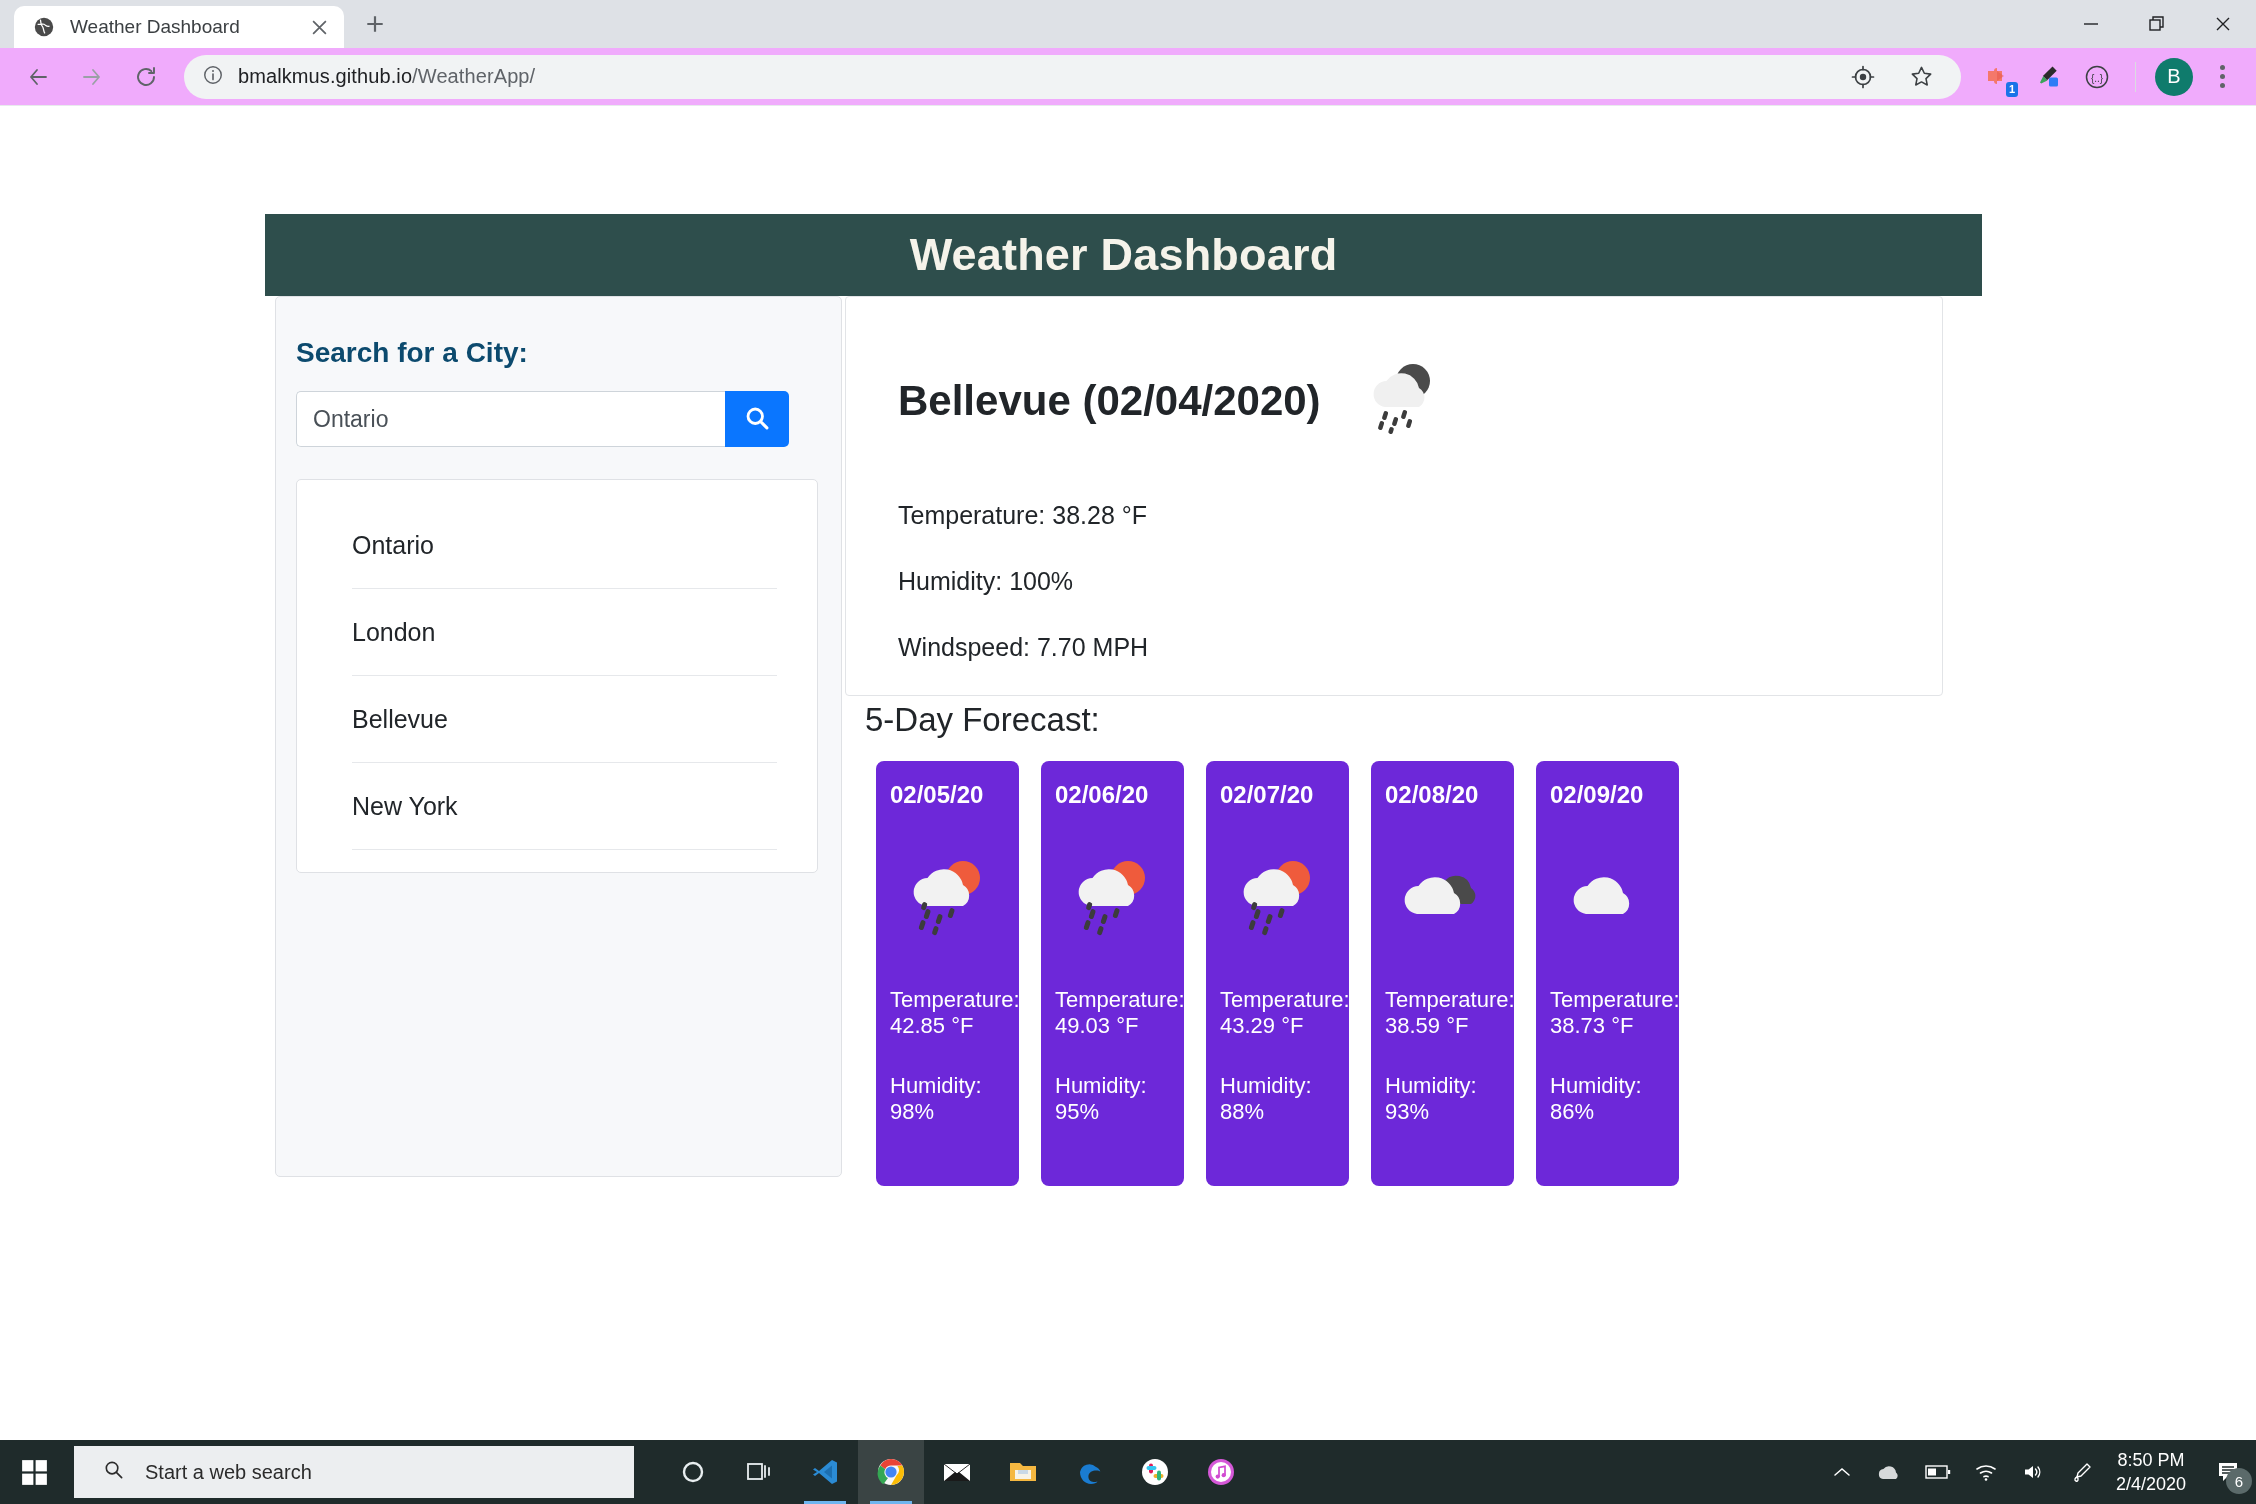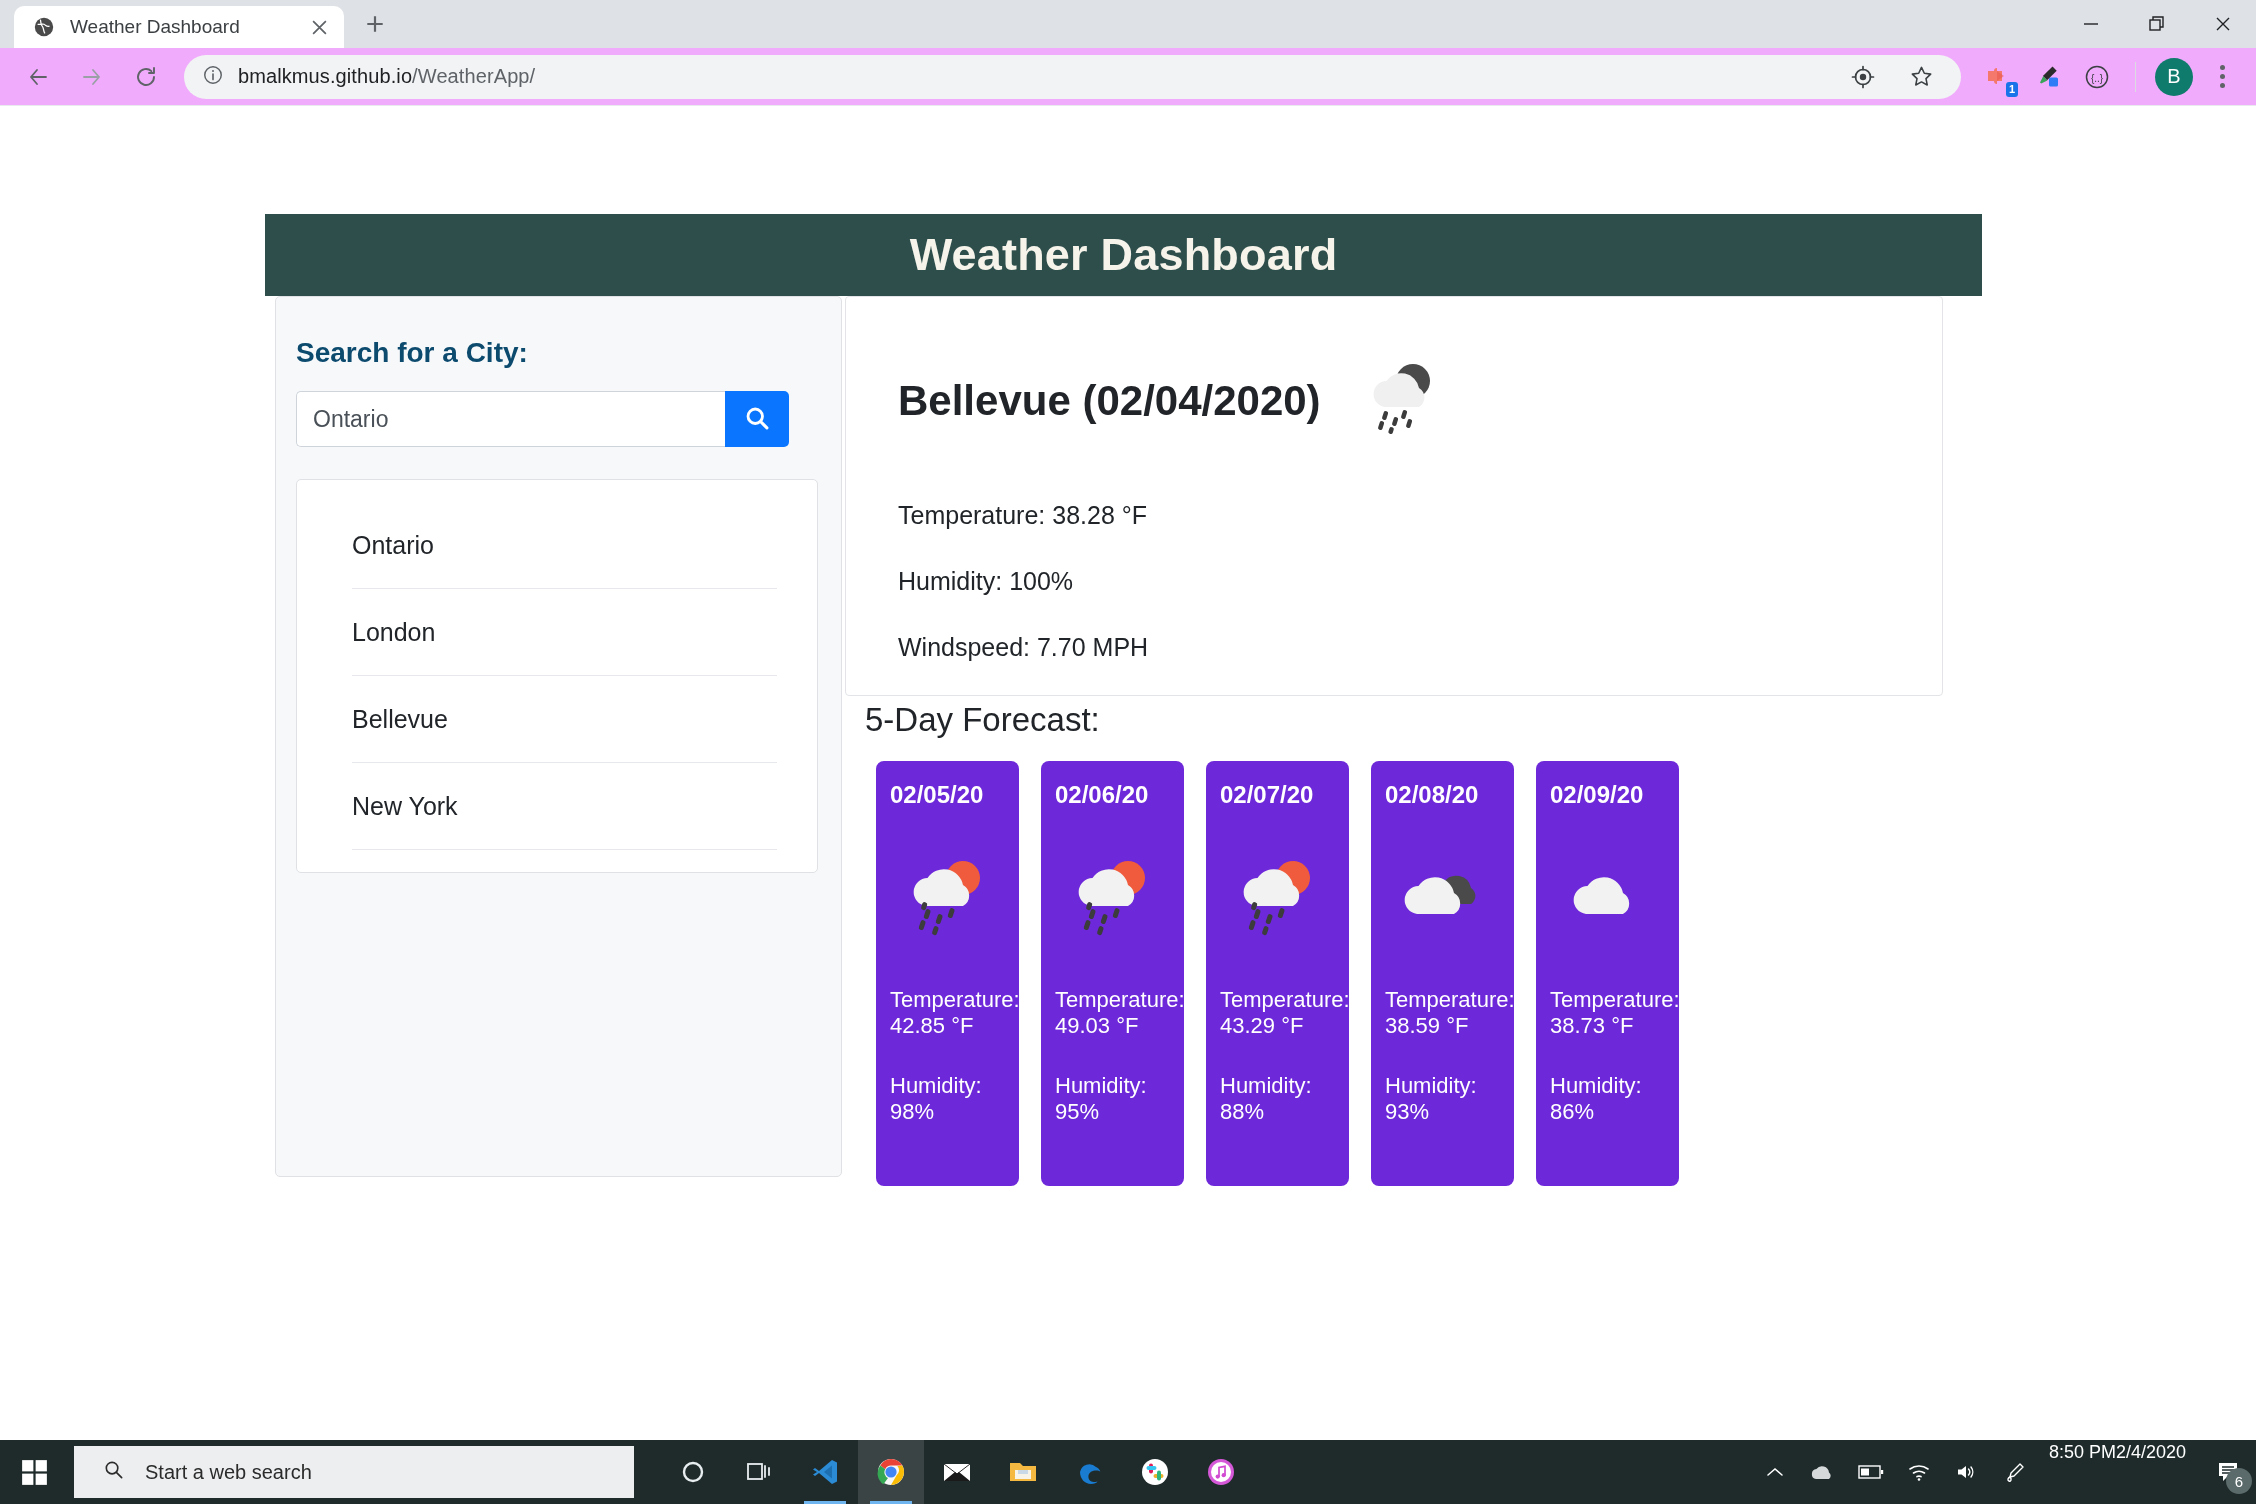--- a/index.html
+++ b/index.html
@@ -139,21 +139,21 @@
     width: 66px; height: 64px; display:flex; align-items:center; justify-content:center; position: relative;
   }
   .tb-app.active { background: rgba(255,255,255,.12); }
   .tb-app.running::after {
     content:''; position:absolute; bottom:0; left:12px; right:12px; height:3px; background:#6fb5ef;
   }
   .tray { position: absolute; right: 0; top: 0; height: 64px; display: flex; align-items: center; gap: 0; }
   .tray-i { width: 48px; height: 64px; display:flex; align-items:center; justify-content:center; }
   .clock {
     color: #fff; font-size: 18px; line-height: 1.35; text-align: center;
-    padding: 0 16px 0 10px; display:flex; flex-direction:row; justify-content:center; height:64px;
+    padding: 0 16px 0 10px; display:flex; flex-direction:column; justify-content:center; height:64px;
   }
   .notif { width: 54px; height: 64px; display:flex; align-items:center; justify-content:center; position: relative; }
   .notif-badge {
     position: absolute; right: 4px; bottom: 10px;
     width: 26px; height: 26px; border-radius: 50%; background: #5b6a6a; color: #fff;
     font-size: 15px; display:flex; align-items:center; justify-content:center;
   }
 </style>
 </head>
 <body>

